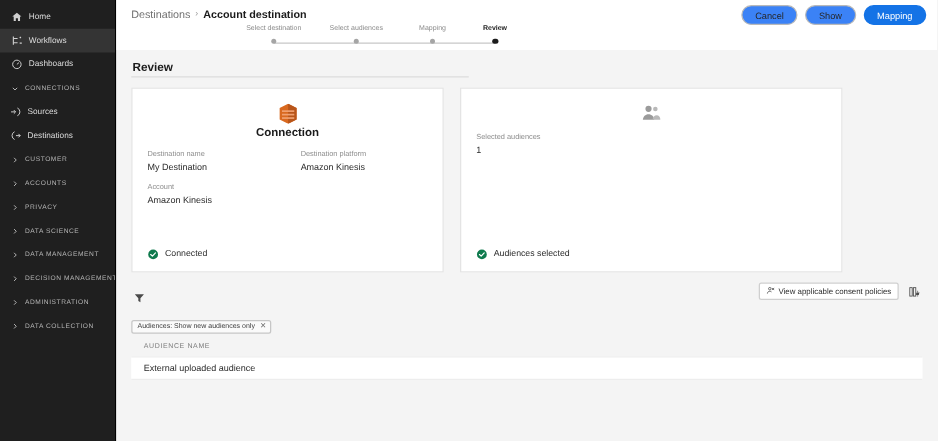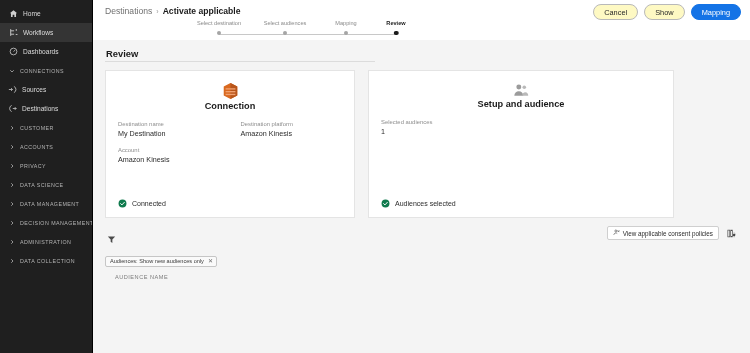--- a/index.html
+++ b/index.html
@@ -85,21 +85,21 @@
     display: flex; gap: 6px; align-items: center;
   }
   .btn {
     border-radius: 11px;
     font-size: 7.4px;
     height: 16px;
     padding: 0 10px;
     display: inline-flex; align-items: center; justify-content: center;
     cursor: pointer;
     border: 1px solid #b9b9b9;
-    background: #fef9c3; color: #262626;
+    background: #3b82f6; color: #262626;
     white-space: nowrap;
   }
   .btn.primary { background: #1473e6; border-color: #1473e6; color: #fff; }
 
   
   .stepper {
     position: absolute; left: 105px; top: 20px;
     width: 215px; height: 18px;
   }
   .step-labels { display: flex; position: relative; height: 9px; }
@@ -352,21 +352,21 @@
     </div>
 
   </nav>
 
   <div class="main">
 
     <div class="topbar">
       <div class="breadcrumb">
         <span class="crumb-link">Destinations</span>
         <span class="crumb-sep">›</span>
-        <span class="crumb-current">Activate applicable</span>
+        <span class="crumb-current">Account destination</span>
       </div>
 
       <div class="actions">
         <div class="btn">Cancel</div>
         <div class="btn">Show</div>
         <div class="btn primary">Mapping</div>
       </div>
 
       <div class="stepper">
         <div class="step-labels">
@@ -434,21 +434,20 @@
 
         <div class="card audience">
           <div class="card-icon">
             <svg width="16" height="14" viewBox="0 0 22 18" fill="#9b9b9b">
               <circle cx="8" cy="5" r="3.4"></circle>
               <path d="M1.8 17c0-3.6 2.8-6.2 6.2-6.2s6.2 2.6 6.2 6.2z"></path>
               <circle cx="15.5" cy="5.2" r="2.5" fill="#b9b9b9"></circle>
               <path d="M12.5 17c0-3 2-5 4.6-5 2.2 0 3.9 1.7 3.9 5z" fill="#b9b9b9"></path>
             </svg>
           </div>
-          <div class="card-title">Setup and audience</div>
 
           <div class="fields">
             <div class="field-col">
               <div class="field">
                 <div class="field-label">Selected audiences</div>
                 <div class="field-value">1</div>
               </div>
             </div>
             <div class="field-col"></div>
           </div>
@@ -498,17 +497,20 @@
 
       <div class="chips">
         <span class="chip">
           <span>Audiences: Show new audiences only</span>
           <span class="chip-x">✕</span>
         </span>
       </div>
 
       <div class="table">
         <div class="th">AUDIENCE NAME</div>
+        <div class="tr">
+          <span>External uploaded audience</span>
+        </div>
       </div>
 
     </div>
   </div>
 </div>
 
 </body></html>

